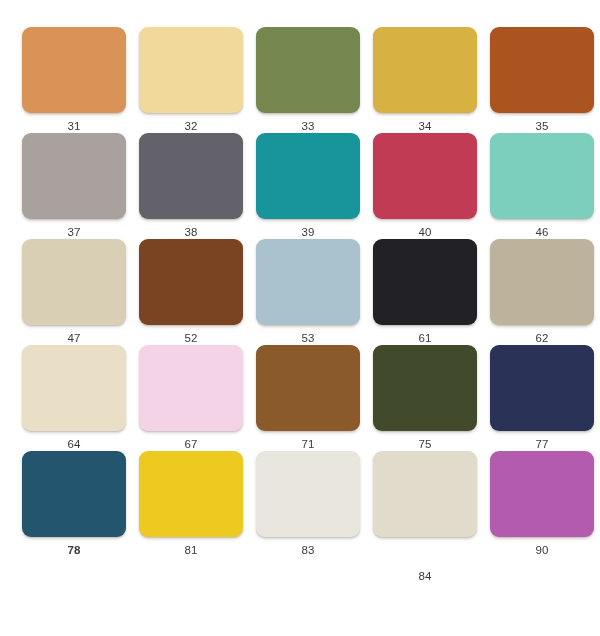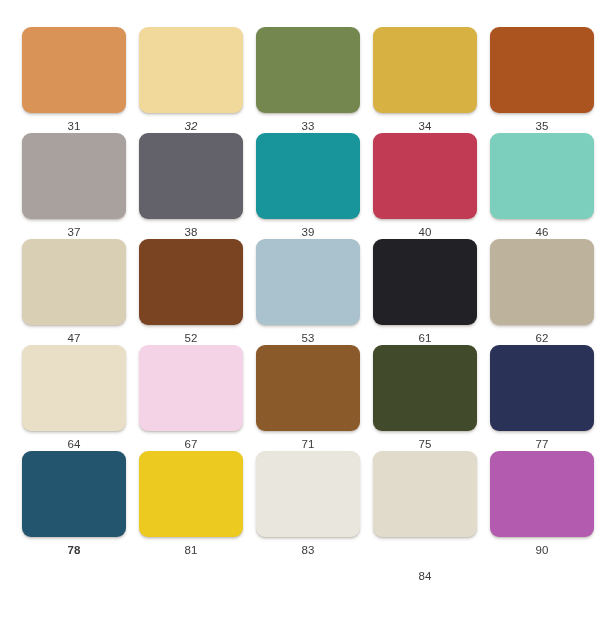--- a/index.html
+++ b/index.html
@@ -51,21 +51,21 @@
 </head>
 <body style="background: rgb(255, 255, 255);">
 
 <div id="palette-grid">
     <div class="swatch-cell">
       <div class="swatch-chip" title="#da9356" style="background: rgb(218, 147, 86);"></div>
       <div class="swatch-label" style="color: rgb(58, 58, 58);">31</div>
     </div>
     <div class="swatch-cell">
       <div class="swatch-chip" title="#f1d99c" style="background: rgb(241, 217, 156);"></div>
-      <div class="swatch-label" style="color: rgb(58, 58, 58); font-style: italic;">32</div>
+      <div class="swatch-label" style="color: rgb(58, 58, 58);">32</div>
     </div>
     <div class="swatch-cell">
       <div class="swatch-chip" title="#74874f" style="background: rgb(116, 135, 79);"></div>
       <div class="swatch-label" style="color: rgb(58, 58, 58);">33</div>
     </div>
     <div class="swatch-cell">
       <div class="swatch-chip" title="#d8b143" style="background: rgb(216, 177, 67);"></div>
       <div class="swatch-label" style="color: rgb(58, 58, 58);">34</div>
     </div>
     <div class="swatch-cell">

